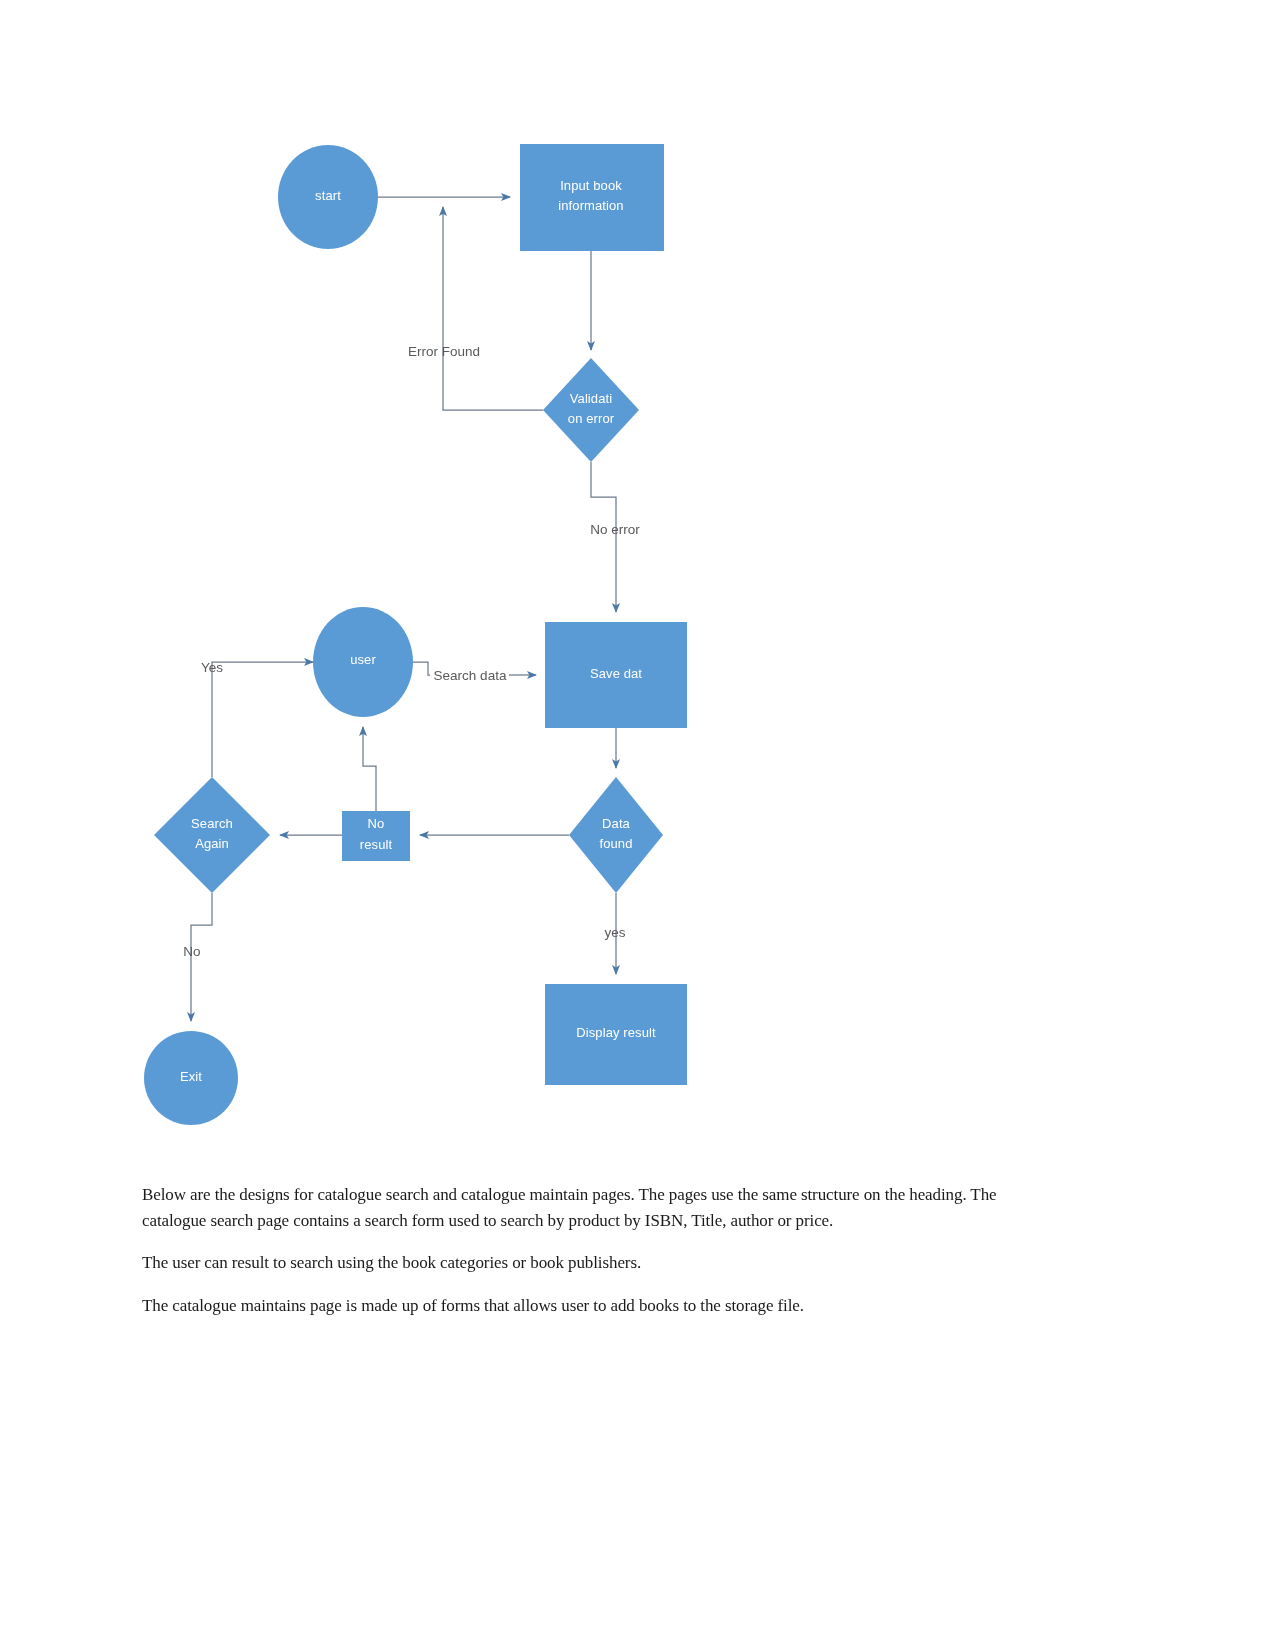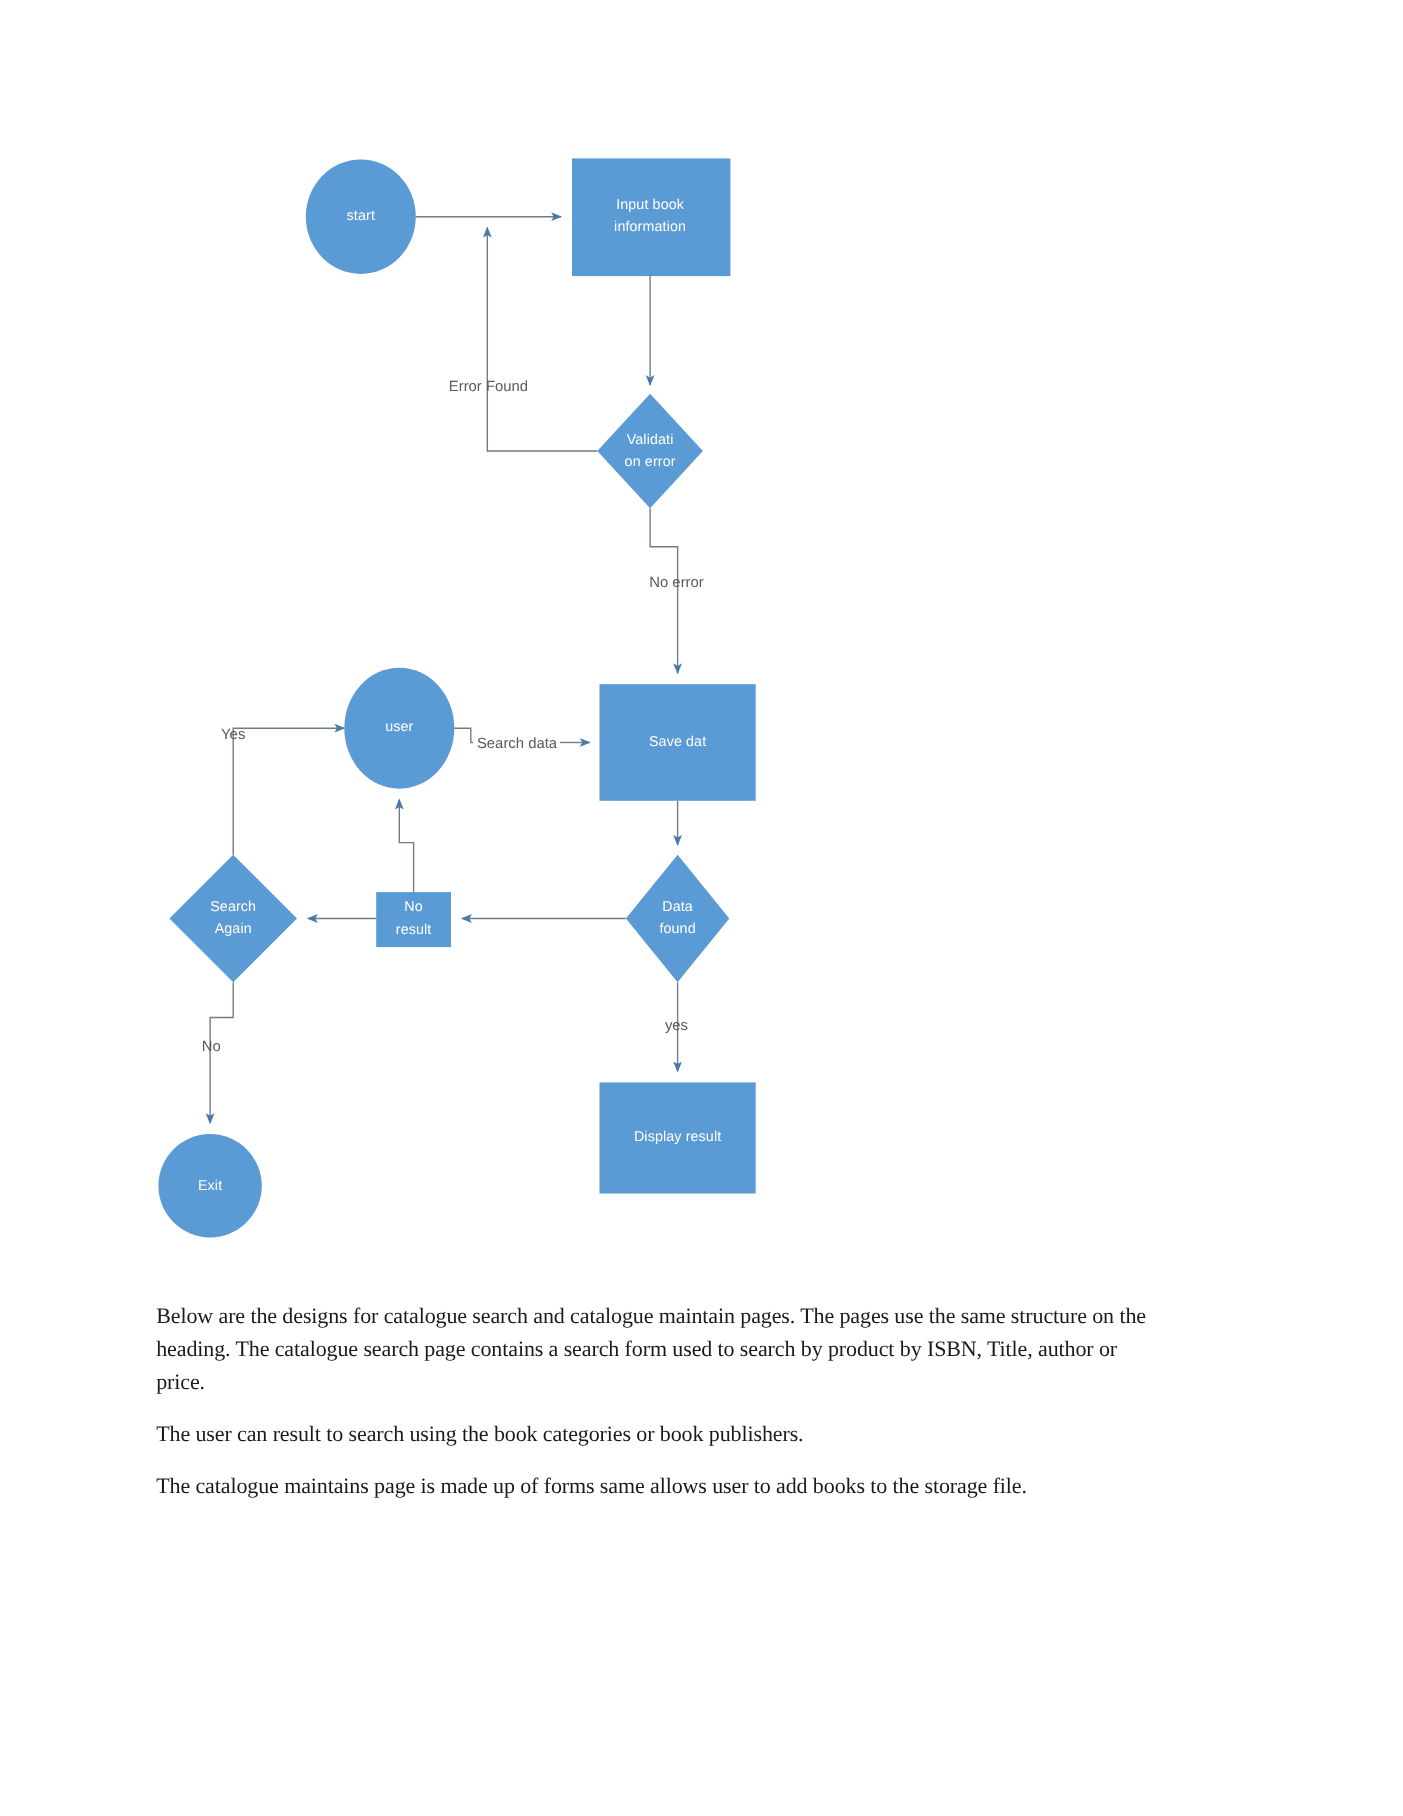--- a/index.html
+++ b/index.html
@@ -53,21 +53,21 @@
   }
   .doc-body {
     position: absolute;
     left: 142px;
     top: 1182px;
     width: 915px;
   }
   .doc-body p {
     margin: 0 0 17px 0;
     font-family: "Liberation Serif", serif;
-    font-size: 20px;
+    font-size: 17px;
     line-height: 1.5;
     color: #1a1a1a;
     letter-spacing: -0.1px;
   }
 </style>
 </head>
 <body>
 
 <div id="page">
 
@@ -185,16 +185,16 @@
 
     <g>
       <ellipse class="shape" cx="191" cy="1078" rx="47" ry="47"></ellipse>
       <text class="node-text" x="191" y="1078">Exit</text>
     </g>
   </svg>
 
   <div class="doc-body">
     <p>Below are the designs for catalogue search and catalogue maintain pages. The pages use the same structure on the heading. The catalogue search page contains a search form used to search by product by ISBN, Title, author or price.</p>
     <p>The user can result to search using the book categories or book publishers.</p>
-    <p>The catalogue maintains page is made up of forms same allows user to add books to the storage file.</p>
+    <p>The catalogue maintains page is made up of forms that allows user to add books to the storage file.</p>
   </div>
 
 </div>
 
 </body></html>

